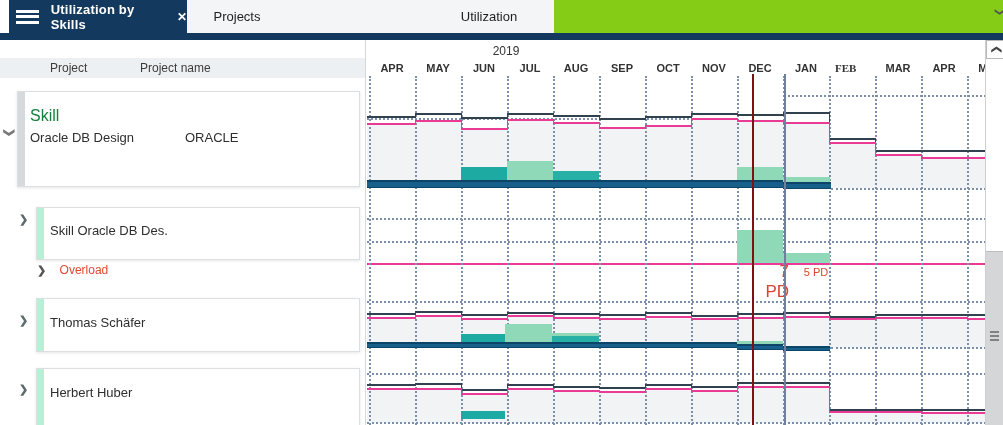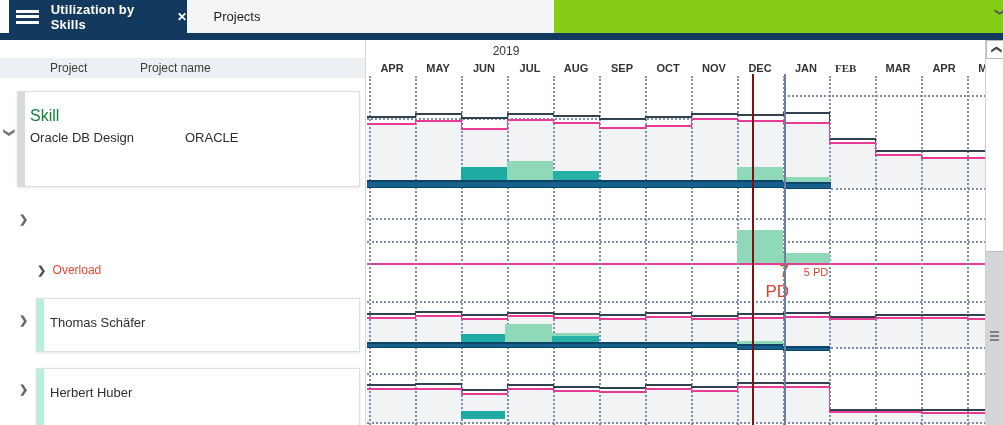--- a/index.html
+++ b/index.html
@@ -54,43 +54,48 @@
   <div class="active-tab">
     <div class="burger">
         <div></div>
         <div></div>
         <div></div>
       </div>
     <span class="t-label">Utilization by Skills</span>
     <span class="t-close">✕</span>
   </div>
   <div class="tab" style="left:178px;width:100px">Projects</div>
+  <div class="tab" style="left:420px;width:120px">Utilization</div>
   <div class="tab-overflow"><span style="display:inline-block;transform:rotate(90deg)">❯</span></div>
 </div>
 <div class="navy-strip"></div>
 
 <div class="left-panel">
   <div class="lp-header">
     <span class="lp-col" style="left:50px">Project</span>
     <span class="lp-col" style="left:140px">Project name</span>
   </div>
 
   <span class="chev down" style="left:5px;top:87px;color:#777"><span>❯</span></span>
   <div class="card" style="left:17px;top:51px;width:341px;height:94px">
     <div class="accent" style="background:#d6dadd"></div>
     <span class="cardtext muted" style="left:12px;top:15px">Skill</span>
     <span class="cardtext" style="left:12px;top:38px">Oracle DB Design</span>
     <span class="cardtext" style="left:167px;top:38px">ORACLE</span>
   </div>
 
   <span class="chev" style="left:19px;top:174px"><span>❯</span></span>
+  <div class="card" style="left:36px;top:167px;width:322px;height:51px">
+    <div class="accent" style="background:#b7f0d6"></div>
+    <span class="cardtext" style="left:13px;top:15px">Skill Oracle DB Des.</span>
+  </div>
 
   <div class="overload-row" style="left:37px;top:223px">
     <span class="chev" style="position:static;color:#555"><span>❯</span></span>
-    <span style="color:#e0492f;margin-left:3px">Overload</span>
+    <span style="color:#e0492f;margin-left:10px">Overload</span>
   </div>
 
   <span class="chev" style="left:19px;top:275px"><span>❯</span></span>
   <div class="card" style="left:36px;top:258px;width:322px;height:52px">
     <div class="accent" style="background:#b7f0d6"></div>
     <span class="cardtext" style="left:13px;top:16px">Thomas Schäfer</span>
   </div>
 
   <span class="chev" style="left:19px;top:344px"><span>❯</span></span>
   <div class="card" style="left:36px;top:328px;width:322px;height:57px">

